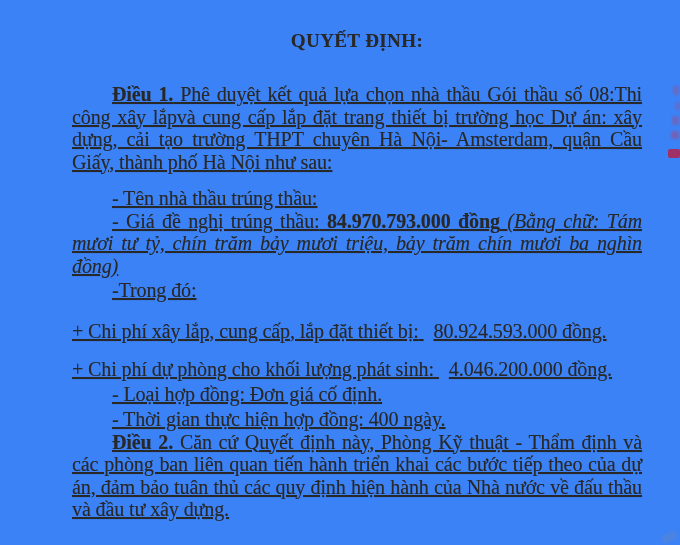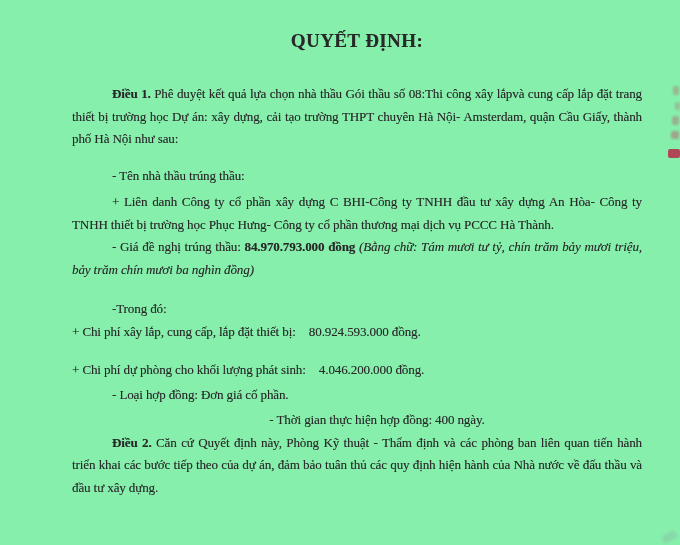--- a/index.html
+++ b/index.html
@@ -6,56 +6,57 @@
     margin: 0;
     padding: 0;
     background: #ffffff;
   }
   .page {
     position: relative;
     width: 680px;
     height: 545px;
     box-sizing: border-box;
     padding: 0 38px 0 72px;
-    background: #86efac;
+    background: #3b82f6;
     overflow: hidden;
     font-family: "Liberation Serif", "DejaVu Serif", serif;
     color: #282828;
   }
   .doc-title {
     margin: 30px 0 0 0;
     font-size: 19px;
     line-height: 22px;
     font-weight: bold;
     text-align: center;
     letter-spacing: 0.4px;
     text-shadow: 0.2px 0.2px 0.4px rgba(50,50,50,0.45);
   }
   .para {
     margin: 0;
-    font-size: 13px;
+    font-size: 20px;
     line-height: 22.5px;
     letter-spacing: -0.1px;
     text-shadow: 0.2px 0.2px 0.4px rgba(50,50,50,0.40);
+    text-decoration: underline;
   }
   .justify { text-align: justify; }
   .indent  { text-indent: 40px; }
   .bold    { font-weight: bold; }
   .italic  { font-style: italic; }
   .val     { margin-left: 10px; }
 
   .p-article1   { margin-top: 31px; }
   .p-contractor-heading { margin-top: 14px; }
   .p-contractors { margin-top: 4px; }
   .p-price      { }
-  .p-breakdown  { margin-top: 17px; }
-  .p-cost1      { margin-top: 0; }
+  .p-breakdown  { margin-top: 2px; }
+  .p-cost1      { margin-top: 18px; }
   .p-cost2      { margin-top: 16px; }
   .p-ctype      { margin-top: 2px; }
-  .p-duration   { margin-top: 3px; text-align: center; }
+  .p-duration   { margin-top: 3px; }
   .p-article2   { margin-top: 0; }
 
   
   .edge-mark {
     position: absolute;
     border-radius: 2px;
     filter: blur(1px);
   }
   .m1 { left: 673px; top:  86px; width: 6px;  height: 9px;  background: rgba(193,58,94,0.30); }
   .m2 { left: 675px; top: 102px; width: 5px;  height: 8px;  background: rgba(193,58,94,0.26); }
@@ -71,41 +72,40 @@
 
   <h1 class="doc-title">QUYẾT ĐỊNH:</h1>
 
   <p class="para justify indent p-article1">
     <span class="bold">Điều 1.</span>
     <span>Phê duyệt kết quả lựa chọn nhà thầu Gói thầu số 08:Thi công xây lắpvà cung cấp lắp đặt trang thiết bị trường học Dự án: xây dựng, cải tạo trường THPT chuyên Hà Nội- Amsterdam, quận Cầu Giấy, thành phố Hà Nội như sau:</span>
   </p>
 
   <p class="para indent p-contractor-heading">- Tên nhà thầu trúng thầu:</p>
 
-  <p class="para justify indent p-contractors">+ Liên danh Công ty cổ phần xây dựng C BHI-Công ty TNHH đầu tư xây dựng An Hòa- Công ty TNHH thiết bị trường học Phục Hưng- Công ty cổ phần thương mại dịch vụ PCCC Hà Thành.</p>
 
   <p class="para justify indent p-price">
     <span>- Giá đề nghị trúng thầu:</span>
     <span class="bold">84.970.793.000 đồng</span>
     <span class="italic">(Bằng chữ: Tám mươi tư tỷ, chín trăm bảy mươi triệu, bảy trăm chín mươi ba nghìn đồng)</span>
   </p>
 
   <p class="para indent p-breakdown">-Trong đó:</p>
 
   <p class="para p-cost1">
     <span>+ Chi phí xây lắp, cung cấp, lắp đặt thiết bị:</span>
     <span class="val">80.924.593.000 đồng.</span>
   </p>
 
   <p class="para p-cost2">
     <span>+ Chi phí dự phòng cho khối lượng phát sinh:</span>
     <span class="val">4.046.200.000 đồng.</span>
   </p>
 
-  <p class="para indent p-ctype">- Loại hợp đồng: Đơn giá cố phần.</p>
+  <p class="para indent p-ctype">- Loại hợp đồng: Đơn giá cố định.</p>
 
   <p class="para indent p-duration">- Thời gian thực hiện hợp đồng: 400 ngày.</p>
 
   <p class="para justify indent p-article2">
     <span class="bold">Điều 2.</span>
     <span>Căn cứ Quyết định này, Phòng Kỹ thuật - Thẩm định và các phòng ban liên quan tiến hành triển khai các bước tiếp theo của dự án, đảm bảo tuân thủ các quy định hiện hành của Nhà nước về đấu thầu và đầu tư xây dựng.</span>
   </p>
 
   <div class="edge-mark m1"></div>
   <div class="edge-mark m2"></div>

